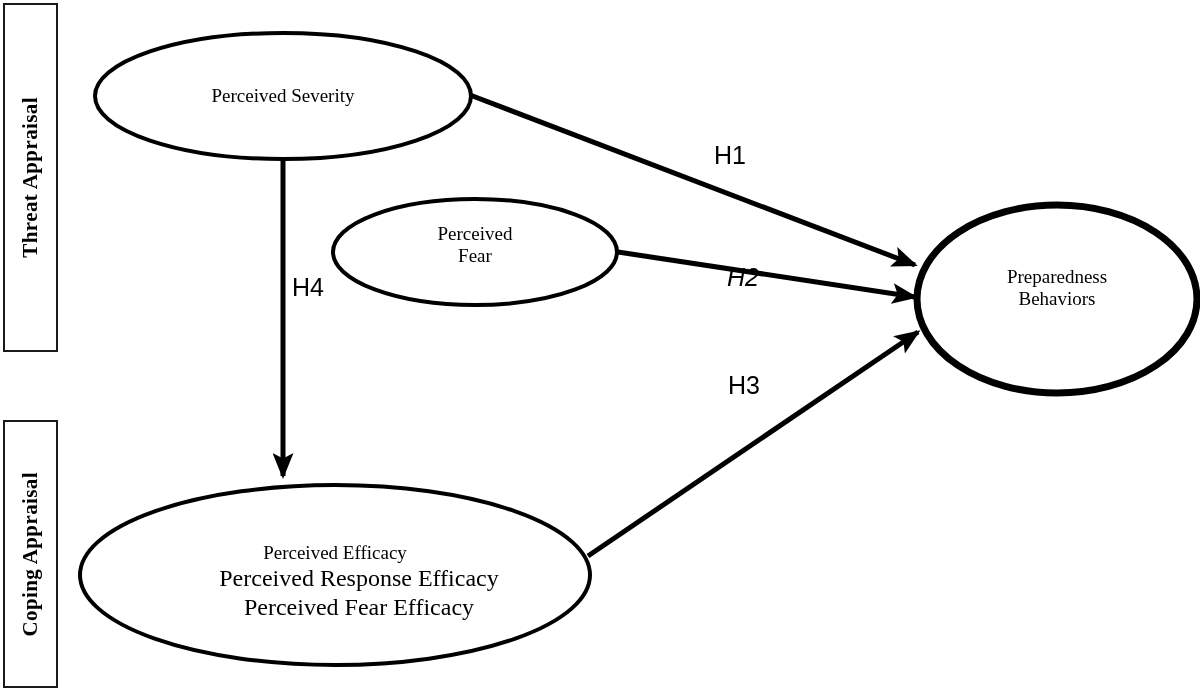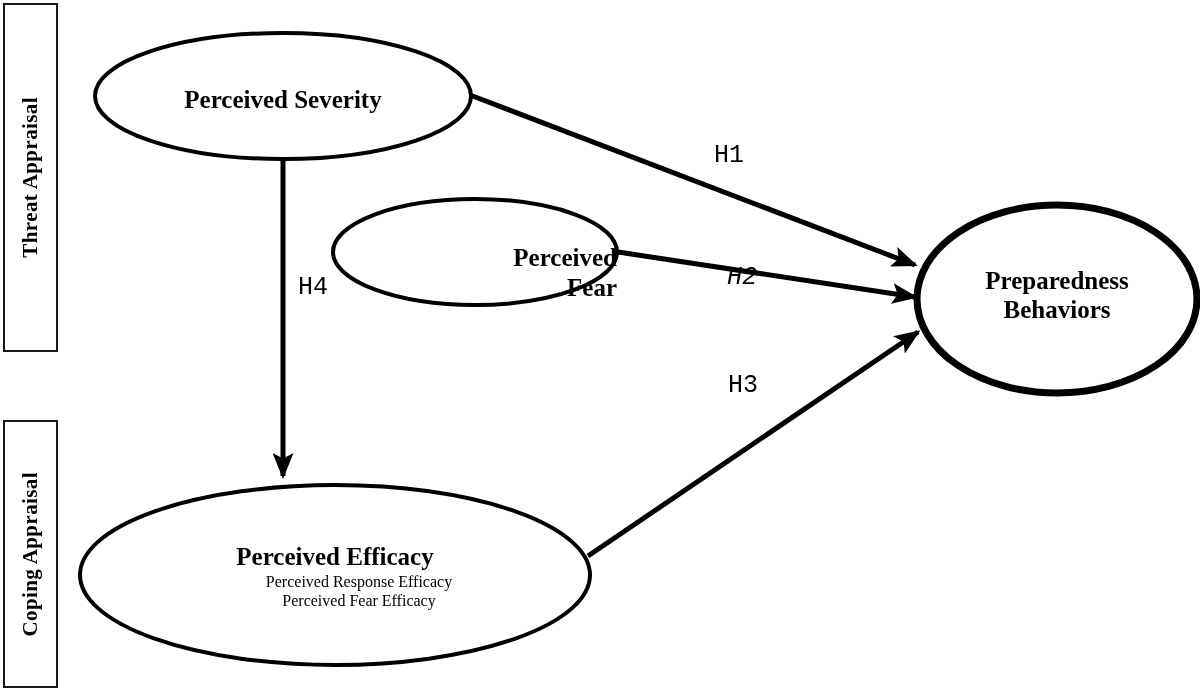--- a/index.html
+++ b/index.html
@@ -44,38 +44,38 @@
     font-family: "Liberation Serif", "DejaVu Serif", serif;
   }
   .node-label {
     position: absolute;
     text-align: center;
     color: #000000;
     pointer-events: none;
     font-family: "Liberation Serif", "DejaVu Serif", serif;
   }
   .node-title {
-    font-weight: bold;
-    font-size: 25px;
+    font-weight: normal;
+    font-size: 19px;
     line-height: 1.18;
     display: block;
   }
   .node-sub {
     font-weight: normal;
-    font-size: 16px;
+    font-size: 24px;
     line-height: 1.2;
     display: block;
     padding-left: 48px;
   }
   .edge-label {
     position: absolute;
     font-size: 25px;
     color: #000000;
     white-space: nowrap;
-    font-family: Liberation Mono, monospace;
+    font-family: Liberation Sans, sans-serif;
   }
   .edge-label.italic {
     font-style: italic;
   }
 </style>
 </head>
 <body>
 
 <div id="canvas">
 
@@ -102,32 +102,32 @@
         <ellipse cx="283" cy="96" rx="188" ry="63" fill="#ffffff" stroke="#000000" stroke-width="4"></ellipse>
         <ellipse cx="475" cy="252" rx="142" ry="53" fill="#ffffff" stroke="#000000" stroke-width="4"></ellipse>
         <ellipse cx="335" cy="575" rx="255" ry="90" fill="#ffffff" stroke="#000000" stroke-width="4"></ellipse>
         <ellipse cx="1057" cy="299" rx="140" ry="94" fill="#ffffff" stroke="#000000" stroke-width="7"></ellipse>
       </g>
   </svg>
 
   <div class="node-label" id="label-perceived-severity" style="left: 95px; width: 376px; top: 85px;">
       <span class="node-title">Perceived Severity</span>
     </div>
-  <div class="node-label" id="label-perceived-fear" style="left: 333px; width: 284px; top: 243px; text-align: right;">
+  <div class="node-label" id="label-perceived-fear" style="left: 333px; width: 284px; top: 223px;">
       <span class="node-title">Perceived</span>
       <span class="node-title">Fear</span>
     </div>
   <div class="node-label" id="label-perceived-efficacy" style="left: 80px; width: 510px; top: 542px; text-align: center;">
       <span class="node-title">Perceived Efficacy</span>
       <span class="node-sub">Perceived Response Efficacy</span>
       <span class="node-sub">Perceived Fear Efficacy</span>
     </div>
   <div class="node-label" id="label-earthquake-preparedness-behaviors" style="left: 917px; width: 280px; top: 265.5px;">
       <span class="node-title">Preparedness</span>
       <span class="node-title">Behaviors</span>
     </div>
 
   <div class="edge-label" id="edgelabel-h1" style="left: 714px; top: 141px;">H1</div>
   <div class="edge-label italic" id="edgelabel-h2" style="left: 727px; top: 263px;">H2</div>
   <div class="edge-label" id="edgelabel-h3" style="left: 728px; top: 371px; text-align: right;">H3</div>
-  <div class="edge-label" id="edgelabel-h4" style="left: 298px; top: 273px; text-align: center;">H4</div>
+  <div class="edge-label" id="edgelabel-h4" style="left: 292px; top: 273px; text-align: center;">H4</div>
 
 </div>
 
 </body></html>

